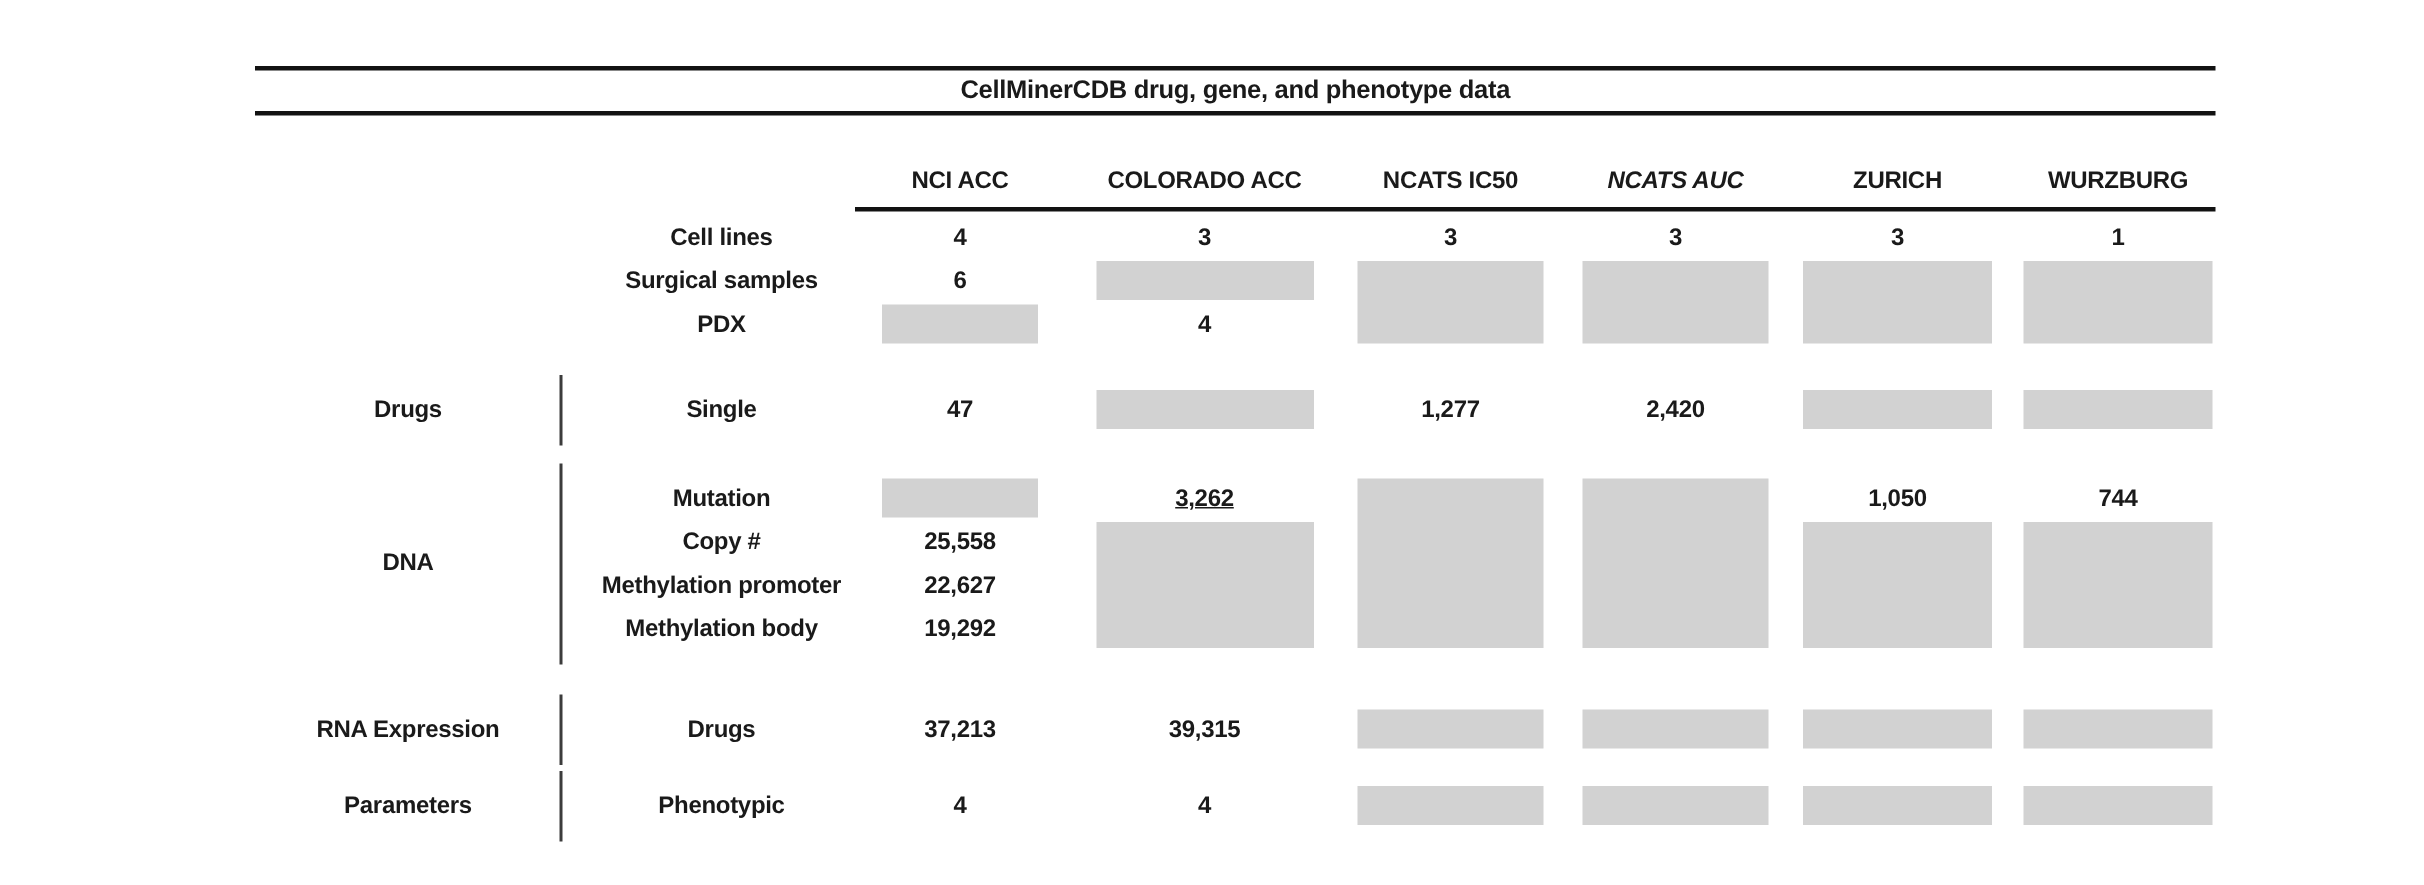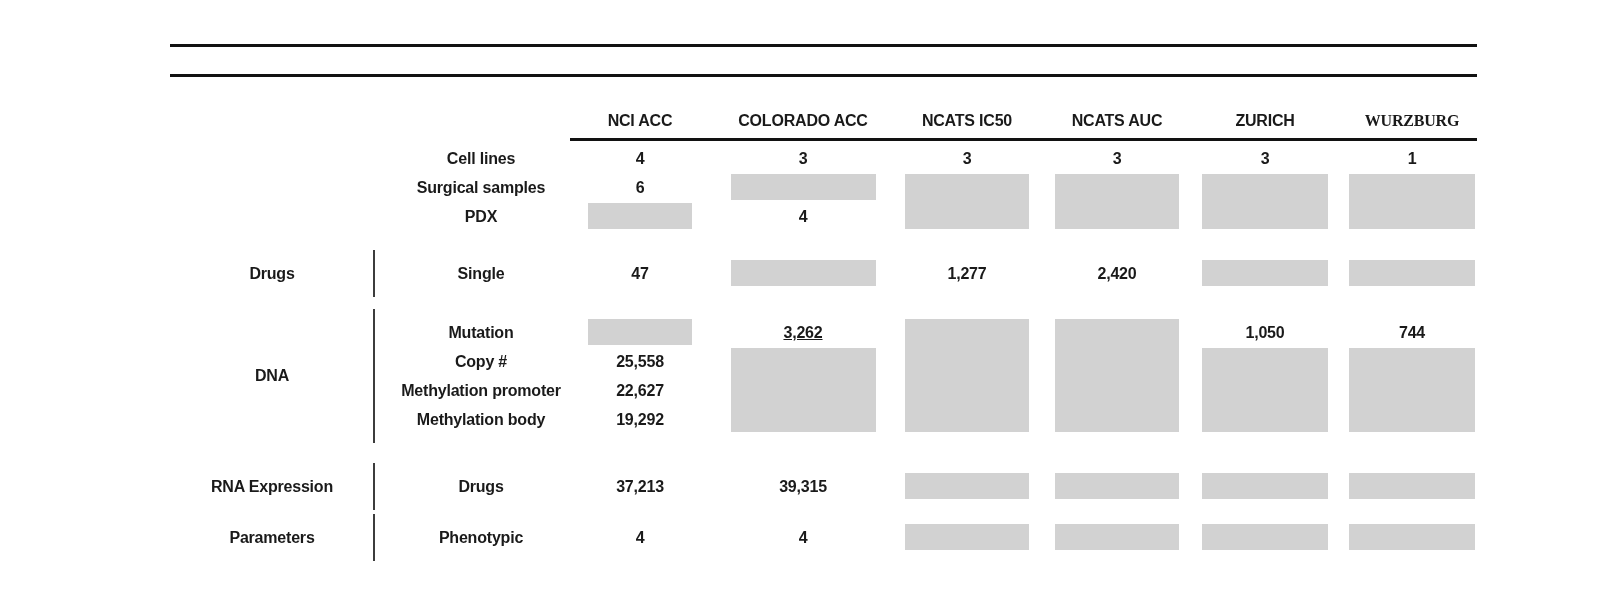--- a/index.html
+++ b/index.html
@@ -14,31 +14,32 @@
   .title-txt { font-size:17px; }
   .box { position:absolute; background:#d2d2d2; }
   .vbar { position:absolute; width:2px; background:#3c3c3c; }
 </style>
 </head>
 <body>
 
 <div id="stage">
 
   <div class="rule" style="left:170px; top:44px; width:1307px; height:3px;"></div>
+  <div class="txt title-txt" style="left:170px; top:47px; width:1307px; height:26px;">CellMinerCDB drug, gene, and phenotype data</div>
   <div class="rule" style="left:170px; top:74px; width:1307px; height:3px;"></div>
 
   <div class="rule" style="left:570px; top:138px; width:907px; height:3px;"></div>
 
   <div id="cells">
       <div class="txt" style="left: 565px; top: 106px; width: 150px; height: 30px;">NCI ACC</div>
       <div class="txt" style="left: 715.5px; top: 106px; width: 175px; height: 30px;">COLORADO ACC</div>
       <div class="txt" style="left: 892px; top: 106px; width: 150px; height: 30px;">NCATS IC50</div>
-      <div class="txt" style="left: 1042.5px; top: 106px; width: 149px; height: 30px;">NCATS AUC</div>
+      <div class="txt" style="left: 1042.5px; top: 106px; width: 149px; height: 30px; font-style: italic;">NCATS AUC</div>
       <div class="txt" style="left: 1190.5px; top: 106px; width: 149px; height: 30px;">ZURICH</div>
-      <div class="txt" style="left: 1344px; top: 106px; width: 136px; height: 30px; font-family: Liberation Serif, serif;">WURZBURG</div>
+      <div class="txt" style="left: 1344px; top: 106px; width: 136px; height: 30px;">WURZBURG</div>
       <div class="txt" style="left: 365px; top: 144px; width: 232px; height: 29px;">Cell lines</div>
       <div class="txt" style="left: 565px; top: 144px; width: 150px; height: 29px;">4</div>
       <div class="txt" style="left: 715.5px; top: 144px; width: 175px; height: 29px;">3</div>
       <div class="txt" style="left: 892px; top: 144px; width: 150px; height: 29px;">3</div>
       <div class="txt" style="left: 1042.5px; top: 144px; width: 149px; height: 29px;">3</div>
       <div class="txt" style="left: 1190.5px; top: 144px; width: 149px; height: 29px;">3</div>
       <div class="txt" style="left: 1344px; top: 144px; width: 136px; height: 29px;">1</div>
       <div class="txt" style="left: 365px; top: 173px; width: 232px; height: 29px;">Surgical samples</div>
       <div class="txt" style="left: 565px; top: 173px; width: 150px; height: 29px;">6</div>
       <div class="box" style="left: 730.5px; top: 174px; width: 145px; height: 26px; background: rgb(210, 210, 210);"></div>

